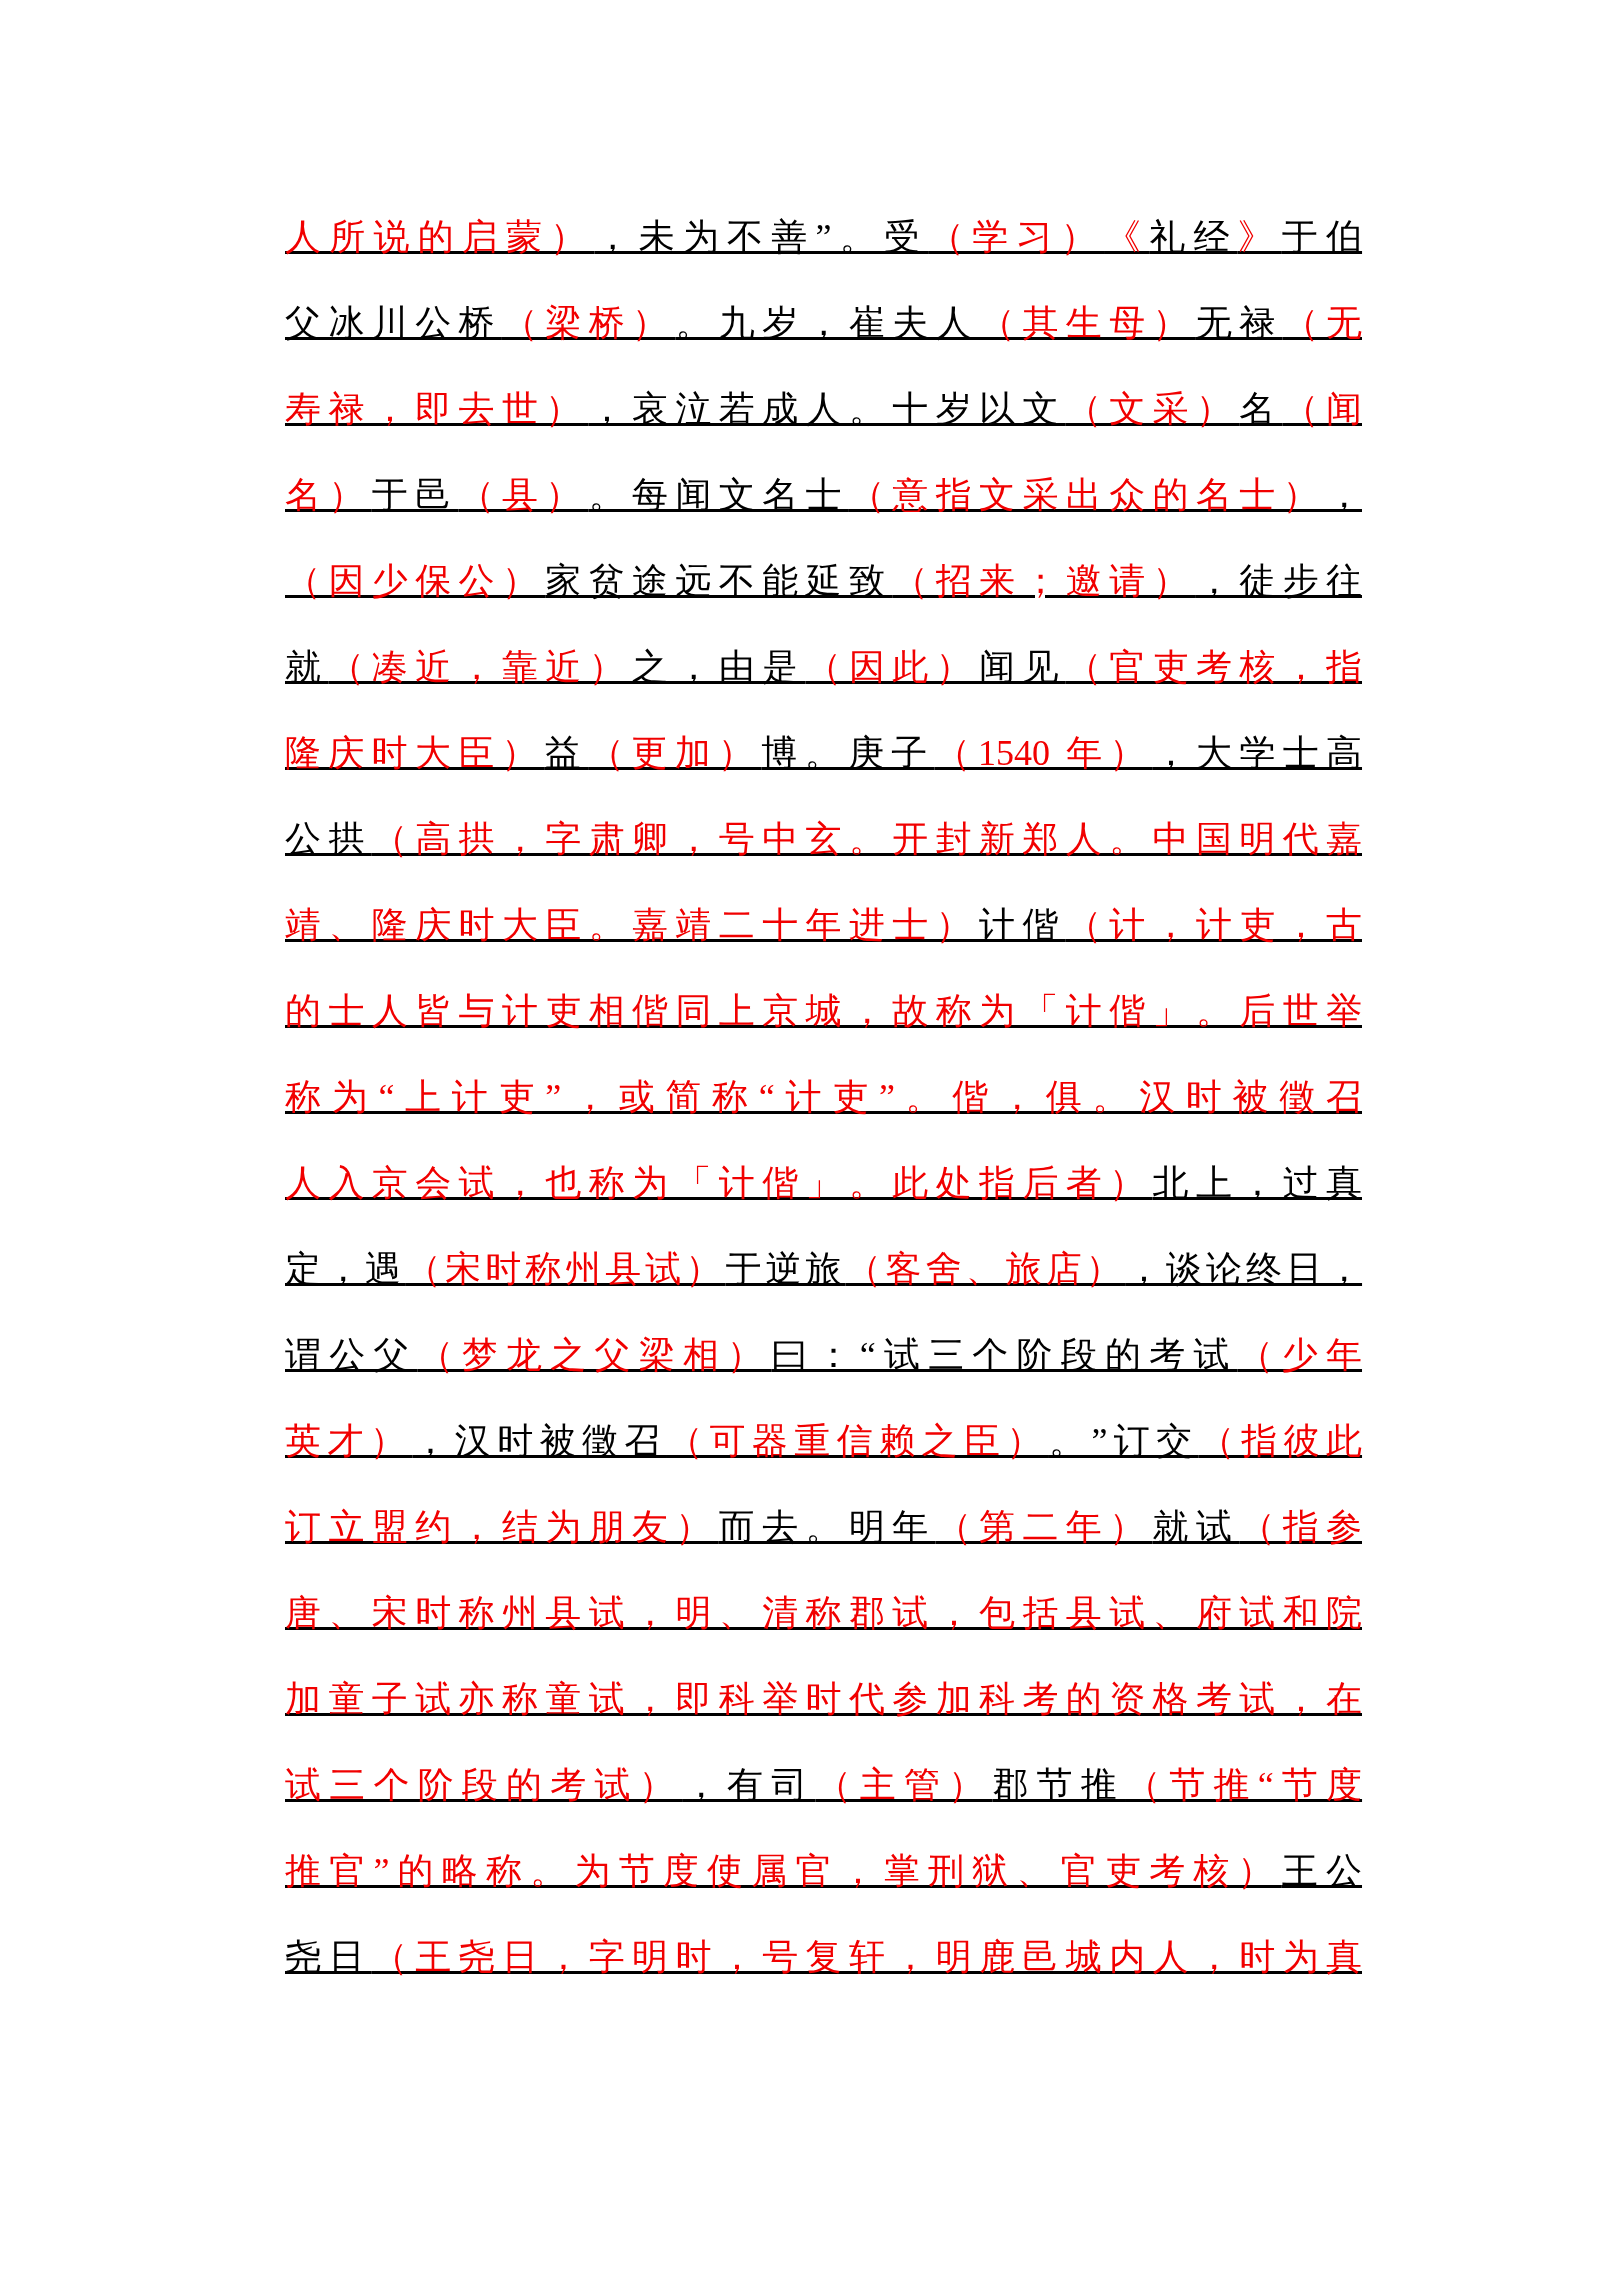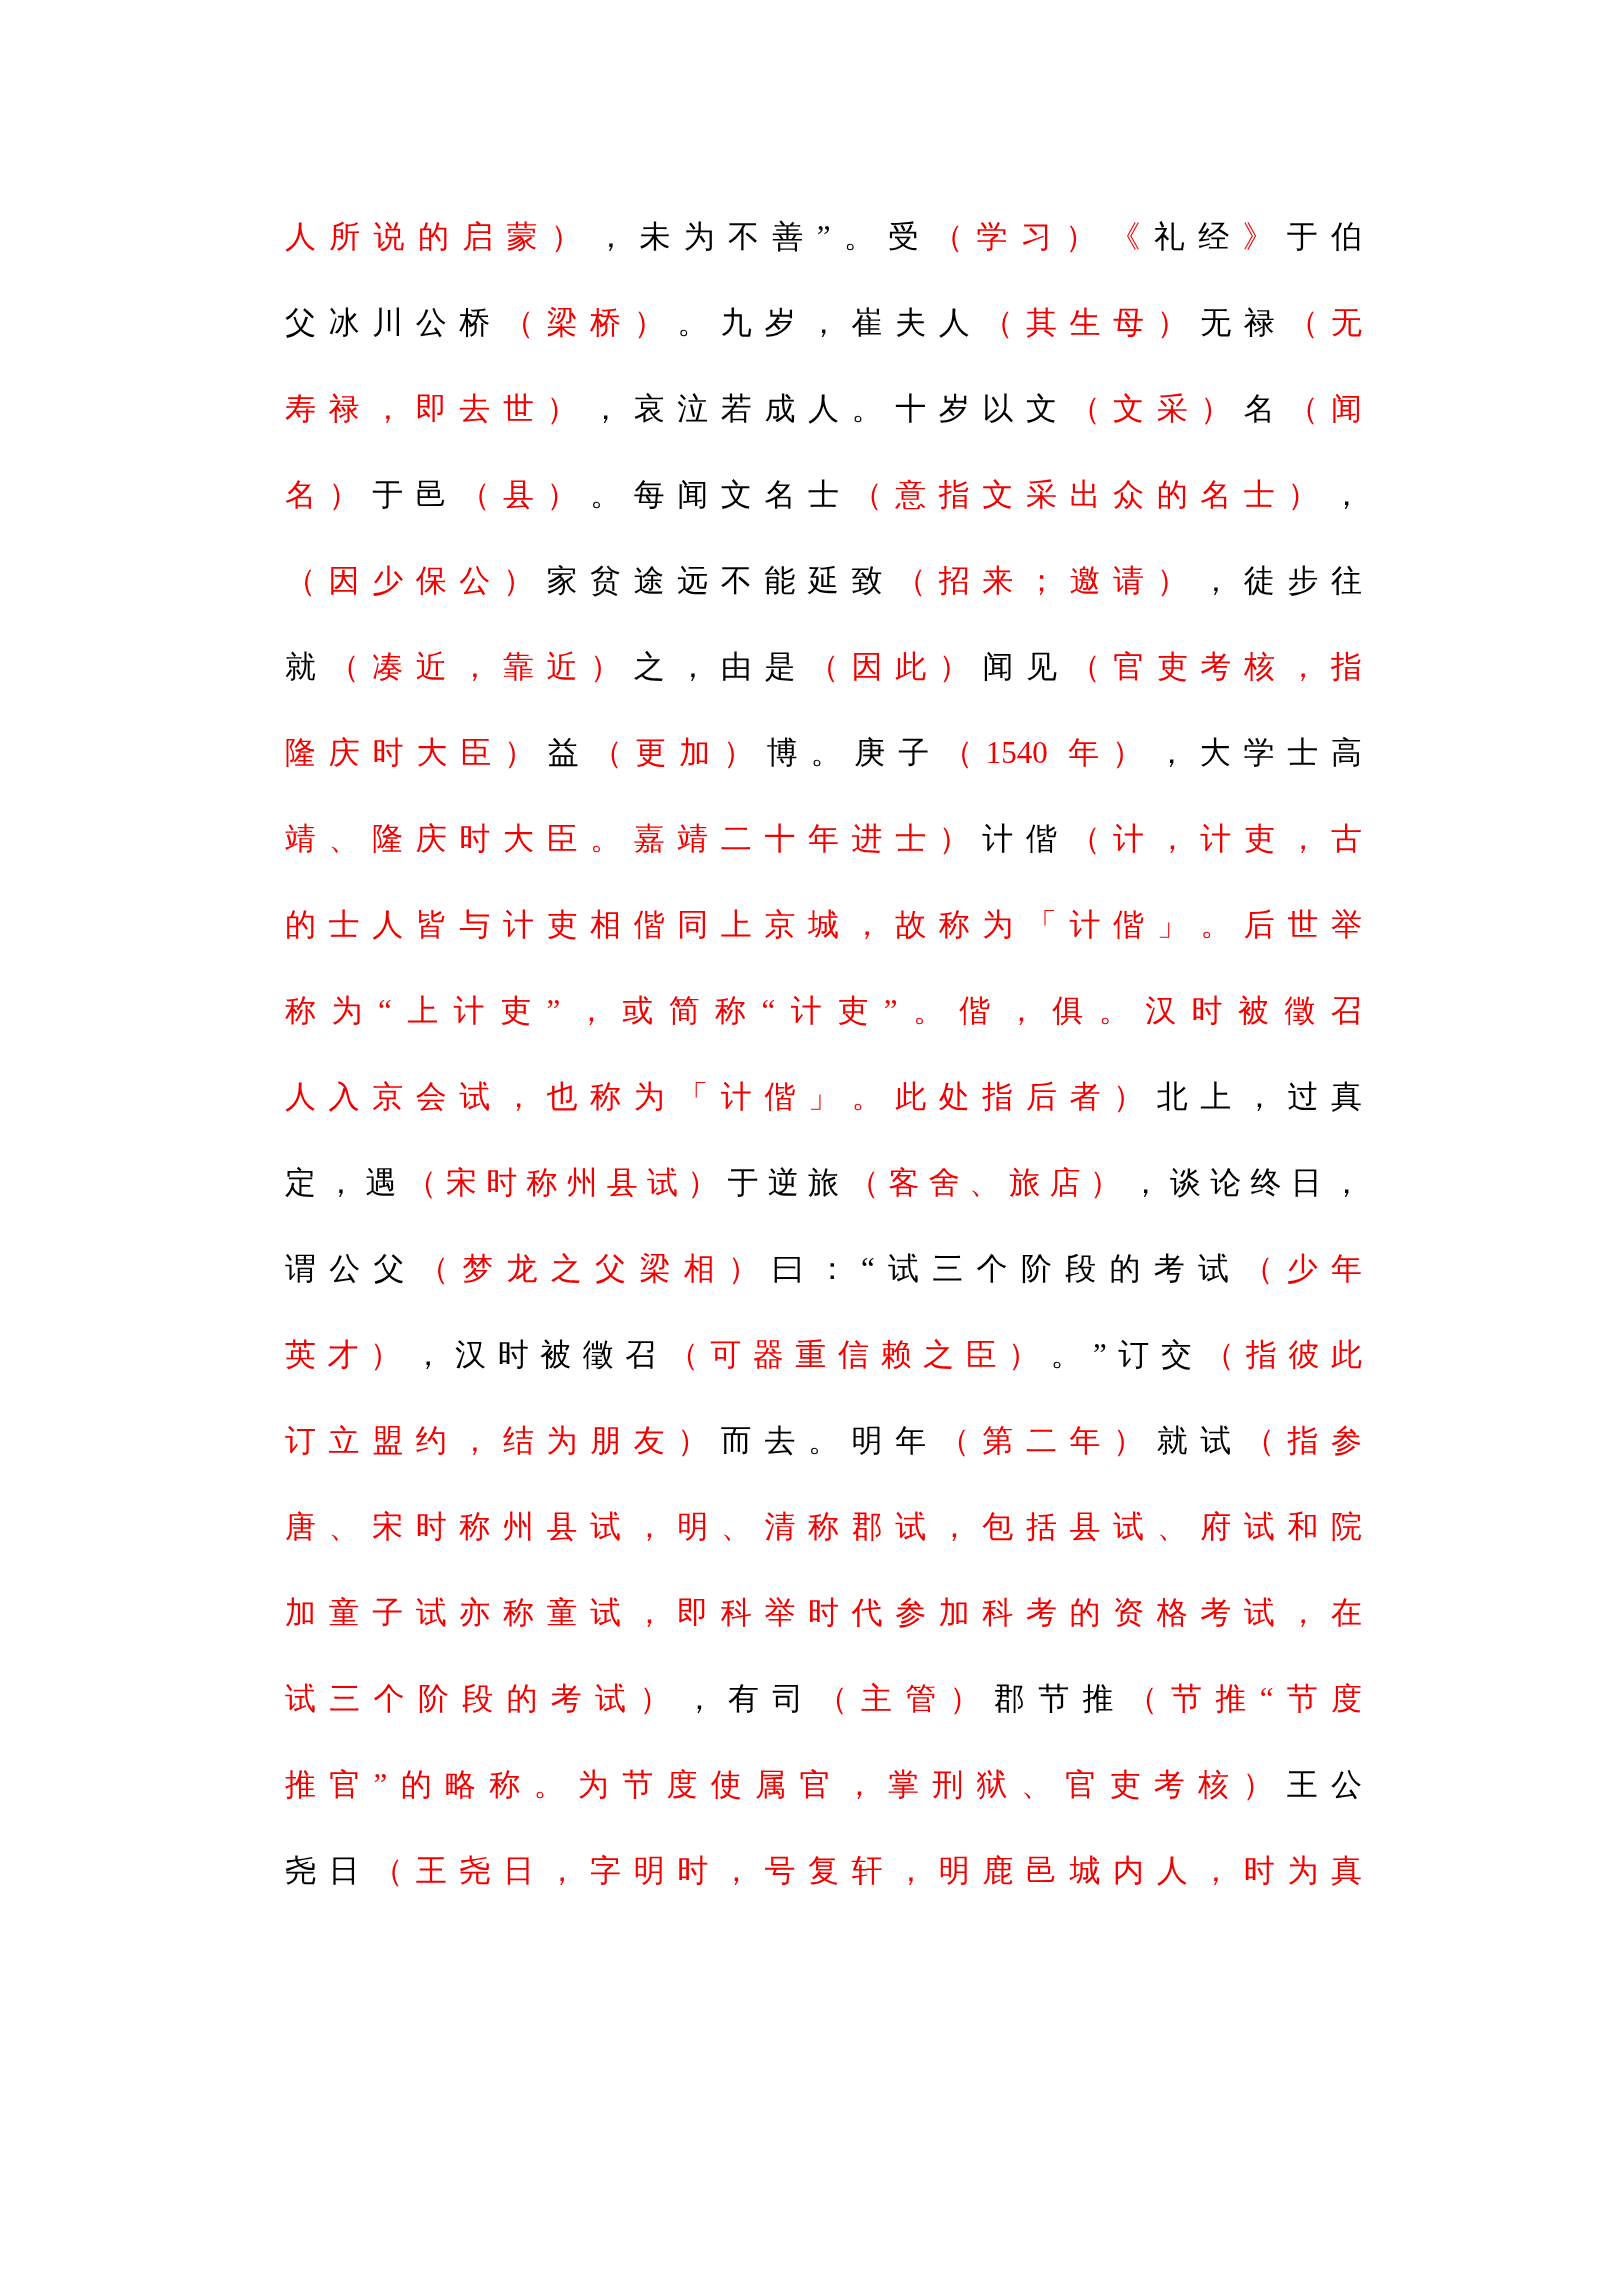--- a/index.html
+++ b/index.html
@@ -23,44 +23,46 @@
   }
   .text-block {
     position: absolute;
     left: 285px;
     top: 194px;
     width: 1077px;
   }
   .line {
     height: 86px;
     line-height: 86px;
-    font-size: 31px;
+    font-size: 36px;
     letter-spacing: 0;
     text-align: justify;
     text-align-last: justify;
     text-justify: inter-character;
     white-space: normal;
     overflow: visible;
+    text-decoration: underline;
   }
   .seg { display: inline; }
   .seg.black { color: var(--ink, #000000); }
   .seg.red   { color: var(--annot, #f10000); }
 </style>
 </head>
 <body style="background: rgb(255, 255, 255);">
 
 <div class="page">
   <div class="text-block">
       <div class="line"><span class="seg red">人所说的启蒙）</span><span class="seg black">，未为不善”。受</span><span class="seg red">（学习）</span><span class="seg red">《</span><span class="seg black">礼经</span><span class="seg red">》</span><span class="seg black">于伯</span></div>
       <div class="line"><span class="seg black">父冰川公桥</span><span class="seg red">（梁桥）</span><span class="seg black">。九岁，崔夫人</span><span class="seg red">（其生母）</span><span class="seg black">无禄</span><span class="seg red">（无</span></div>
       <div class="line"><span class="seg red">寿禄，即去世）</span><span class="seg black">，哀泣若成人。十岁以文</span><span class="seg red">（文采）</span><span class="seg black">名</span><span class="seg red">（闻</span></div>
       <div class="line"><span class="seg red">名）</span><span class="seg black">于邑</span><span class="seg red">（县）</span><span class="seg black">。每闻文名士</span><span class="seg red">（意指文采出众的名士）</span><span class="seg black">，</span></div>
       <div class="line"><span class="seg red">（因少保公）</span><span class="seg black">家贫途远不能延致</span><span class="seg red">（招来；邀请）</span><span class="seg black">，徒步往</span></div>
       <div class="line"><span class="seg black">就</span><span class="seg red">（凑近，靠近）</span><span class="seg black">之，由是</span><span class="seg red">（因此）</span><span class="seg black">闻见</span><span class="seg red">（官吏考核，指</span></div>
       <div class="line"><span class="seg red">隆庆时大臣）</span><span class="seg black">益</span><span class="seg red">（更加）</span><span class="seg black">博。庚子</span><span class="seg red">（1540 年）</span><span class="seg black">，大学士高</span></div>
+      <div class="line"><span class="seg black">公拱</span><span class="seg red">（高拱，字肃卿，号中玄。开封新郑人。中国明代嘉</span></div>
       <div class="line"><span class="seg red">靖、隆庆时大臣。嘉靖二十年进士）</span><span class="seg black">计偕</span><span class="seg red">（计，计吏，古</span></div>
       <div class="line"><span class="seg red">的士人皆与计吏相偕同上京城，故称为「计偕」。后世举</span></div>
       <div class="line"><span class="seg red">称为“上计吏”，或简称“计吏”。偕，俱。汉时被徵召</span></div>
       <div class="line"><span class="seg red">人入京会试，也称为「计偕」。此处指后者）</span><span class="seg black">北上，过真</span></div>
       <div class="line"><span class="seg black">定，遇</span><span class="seg red">（宋时称州县试）</span><span class="seg black">于逆旅</span><span class="seg red">（客舍、旅店）</span><span class="seg black">，谈论终日，</span></div>
       <div class="line"><span class="seg black">谓公父</span><span class="seg red">（梦龙之父梁相）</span><span class="seg black">曰：“试三个阶段的考试</span><span class="seg red">（少年</span></div>
       <div class="line"><span class="seg red">英才）</span><span class="seg black">，汉时被徵召</span><span class="seg red">（可器重信赖之臣）</span><span class="seg black">。”订交</span><span class="seg red">（指彼此</span></div>
       <div class="line"><span class="seg red">订立盟约，结为朋友）</span><span class="seg black">而去。明年</span><span class="seg red">（第二年）</span><span class="seg black">就试</span><span class="seg red">（指参</span></div>
       <div class="line"><span class="seg red">唐、宋时称州县试，明、清称郡试，包括县试、府试和院</span></div>
       <div class="line"><span class="seg red">加童子试亦称童试，即科举时代参加科考的资格考试，在</span></div>

